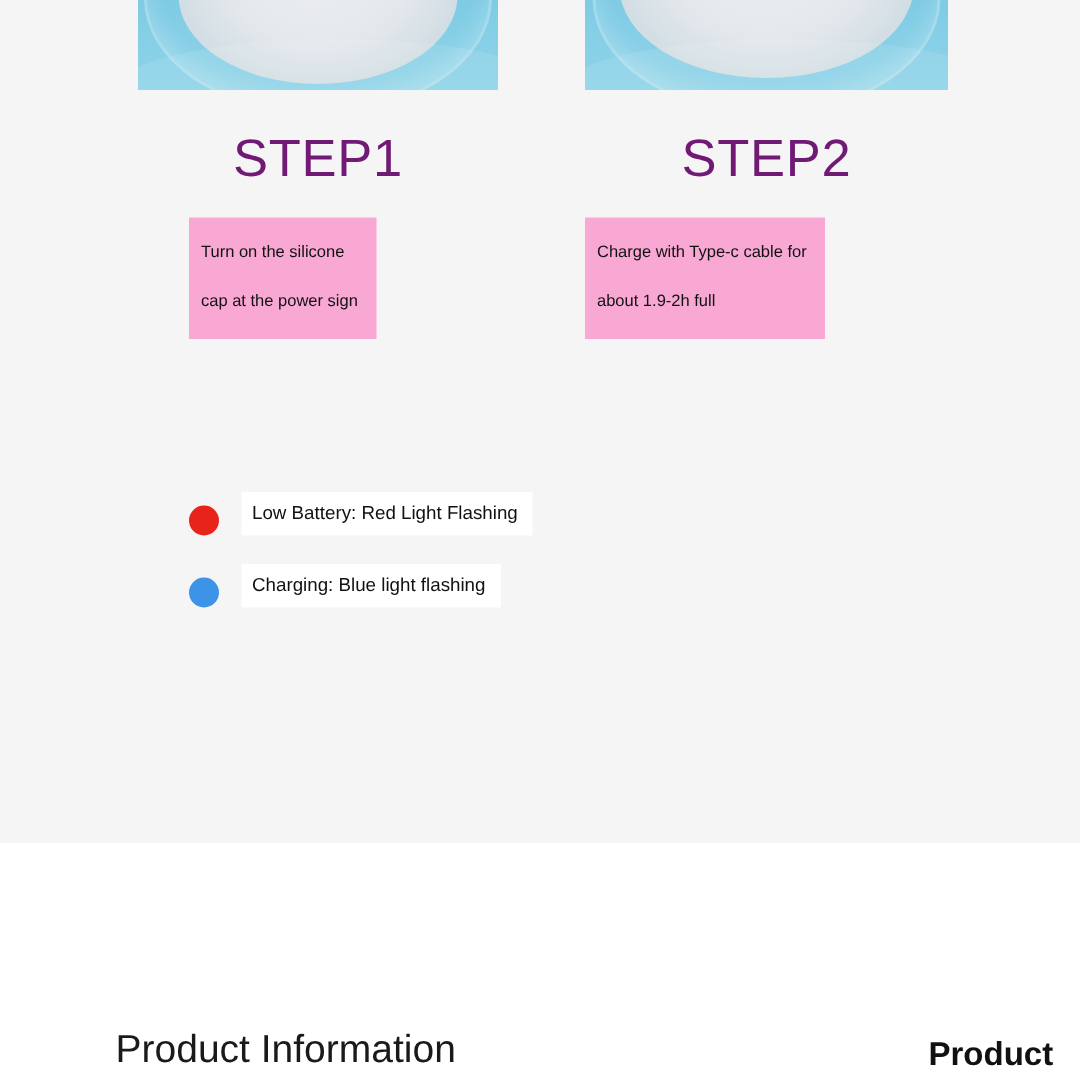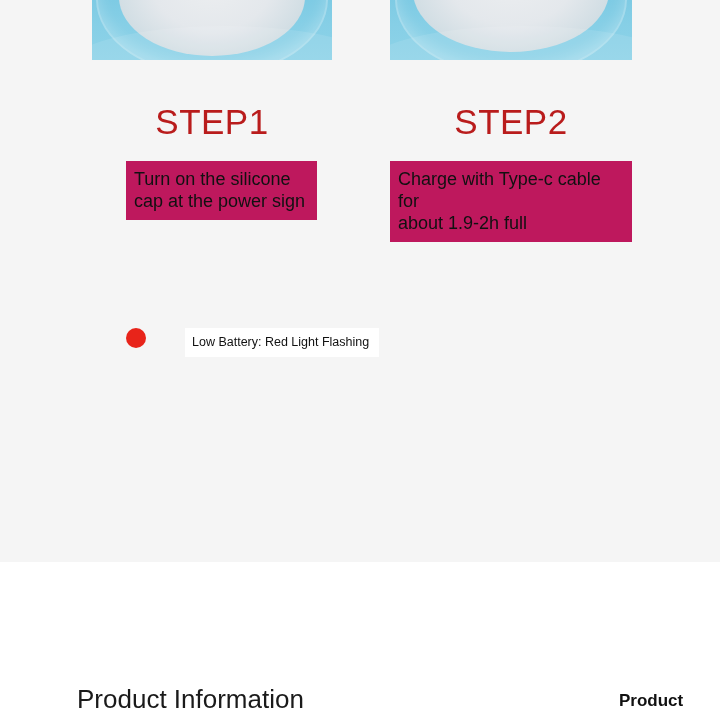--- a/index.html
+++ b/index.html
@@ -70,52 +70,51 @@
     position: absolute;
     left: -10%;
     bottom: -46px;
     width: 130%;
     height: 80px;
     border-radius: 50%;
     background: rgba(255,255,255,0.10);
   }
 
   .step-title {
-    margin-top: 44px;
+    margin-top: 28px;
     text-align: center;
     font-size: 35px;
     font-weight: 300;
     letter-spacing: 0.5px;
-    color: #b91c1c;
+    color: #701a75;
     line-height: 1;
   }
 
   .step-caption {
     display: inline-block;
-    background: #be185d;
+    background: #f9a8d4;
     color: #111111;
-    font-size: 18px;
-    line-height: 22px;
+    font-size: 11px;
+    line-height: 33px;
     padding: 7px 12px 8px 8px;
     white-space: pre-line;
   }
   #step-caption-wrap-1 { margin-top: 22px; margin-left: 34px; }
   #step-caption-wrap-2 { margin-top: 22px; margin-left: 0px; }
 
   
   #led-legend {
     position: absolute;
     left: 126px;
     top: 328px;
   }
   .legend-row {
     display: flex;
-    align-items: flex-start;
+    align-items: flex-end;
     margin-bottom: 19px;
-    gap: 24px;
   }
   .legend-dot {
     width: 20px;
     height: 20px;
     border-radius: 50%;
     flex: 0 0 auto;
   }
   .legend-text {
     margin-left: 15px;
     background: #ffffff;
@@ -141,21 +140,21 @@
     top: 124px;
     font-size: 26px;
     font-weight: 400;
     color: #1a1a1a;
     line-height: 1;
   }
   #product-info-label {
     position: absolute;
     left: 604px;
     top: 130px;
-    font-size: 17px;
+    font-size: 22px;
     font-weight: 700;
     color: #111111;
     line-height: 1;
   }
 </style>
 </head>
 <body>
 
 <div id="instruction-section">
 
@@ -183,20 +182,24 @@
       <span class="step-caption">Charge with Type-c cable for
 about 1.9-2h full</span>
     </div>
   </div>
 
   <div id="led-legend">
     <div class="legend-row">
       <span class="legend-dot" id="legend-dot-0" style="background: rgb(232, 36, 26);"></span>
       <span class="legend-text">Low Battery: Red Light Flashing</span>
     </div>
+    <div class="legend-row">
+      <span class="legend-dot" id="legend-dot-1" style="background: rgb(61, 147, 232);"></span>
+      <span class="legend-text">Charging: Blue light flashing</span>
+    </div>
   </div>
 
 </div>
 
 <div id="product-info-section">
   <div id="product-info-heading">Product Information</div>
   <div id="product-info-label">Product</div>
 </div>
 
 </body></html>

